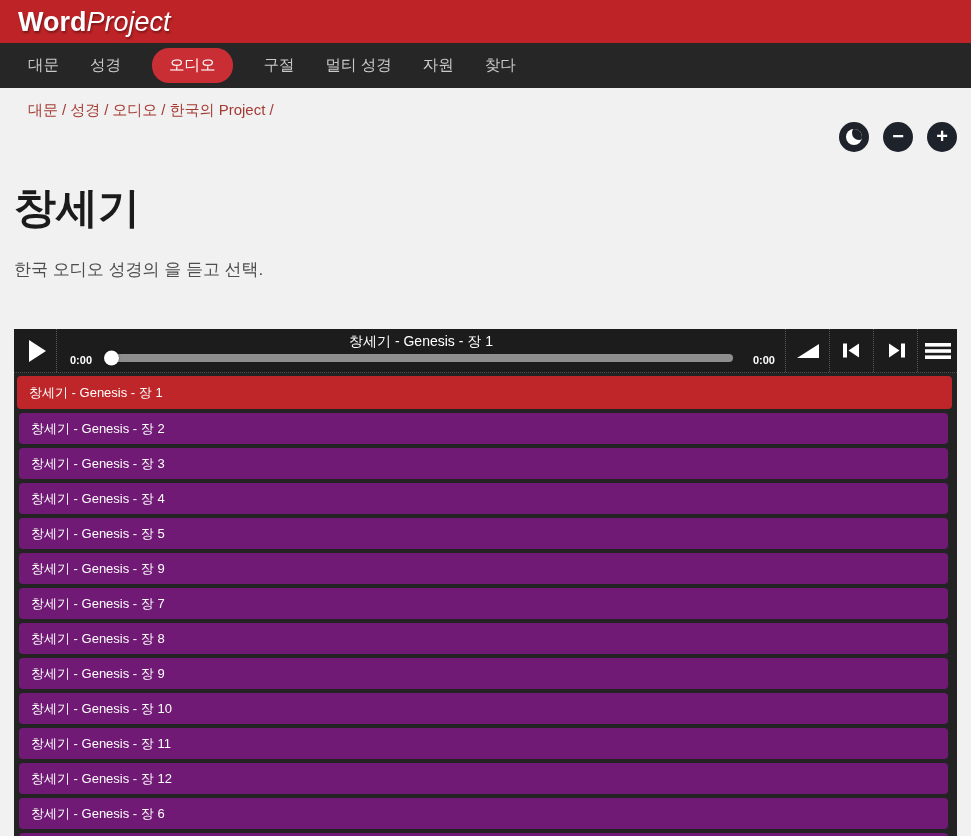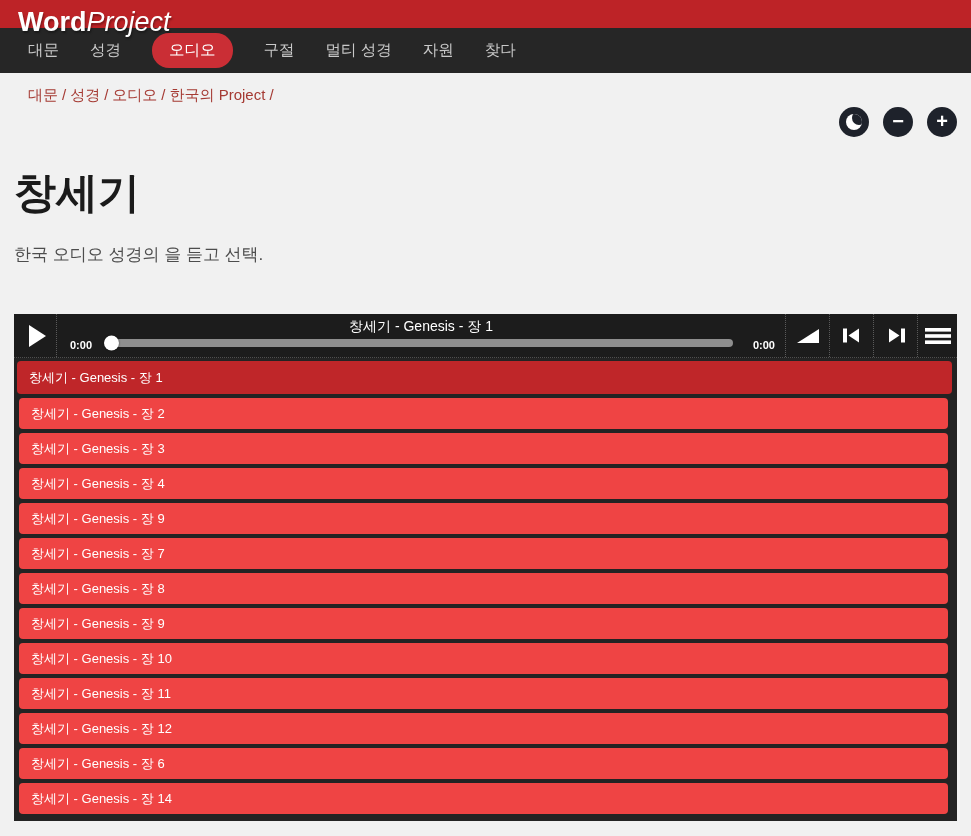--- a/index.html
+++ b/index.html
@@ -5,21 +5,21 @@
   * { box-sizing: border-box; margin: 0; padding: 0; }
   html, body { width: 971px; height: 836px; overflow: hidden; }
   body {
     font-family: "Liberation Sans", "DejaVu Sans", sans-serif;
     background: #f1f1f1;
     color: #1a1a1a;
   }
 
   
   .site-header {
-    height: 28px;
+    height: 43px;
     background: #bd2327;
     padding: 7px 0 0 18px;
   }
   .logo { font-size: 27px; color: #fff; text-shadow: 1px 2px 2px rgba(0,0,0,.35); cursor: pointer; display: inline-block; }
   .logo .bold { font-weight: bold; }
   .logo .ital { font-style: italic; font-weight: normal; }
 
   
   .nav-bar {
     height: 45px;
@@ -163,21 +163,21 @@
   .menu-btn { width: 40px; border-left: 1px dotted #5a5a5a; }
   .pb-btn svg { display: block; }
 
   
   .playlist {
     background: #232323;
     padding: 3px;
   }
   .playlist-item {
     height: 31px;
-    background: #ef4444;
+    background: #701a75;
     border-radius: 4px;
     margin: 0 6px 4px 2px;
     display: flex; align-items: center;
     padding-left: 12px;
     color: #fff;
     font-size: 13px;
     cursor: pointer;
   }
   .playlist-item.active {
     height: 33px;
@@ -260,20 +260,21 @@
           <rect x="0" y="12.4" width="26" height="3.6" fill="#fff"></rect>
         </svg>
     </div>
   </div>
 
   <div class="playlist">
     <div class="playlist-item active">창세기 - Genesis - 장 1</div>
     <div class="playlist-item">창세기 - Genesis - 장 2</div>
     <div class="playlist-item">창세기 - Genesis - 장 3</div>
     <div class="playlist-item">창세기 - Genesis - 장 4</div>
+    <div class="playlist-item">창세기 - Genesis - 장 5</div>
     <div class="playlist-item">창세기 - Genesis - 장 9</div>
     <div class="playlist-item">창세기 - Genesis - 장 7</div>
     <div class="playlist-item">창세기 - Genesis - 장 8</div>
     <div class="playlist-item">창세기 - Genesis - 장 9</div>
     <div class="playlist-item">창세기 - Genesis - 장 10</div>
     <div class="playlist-item">창세기 - Genesis - 장 11</div>
     <div class="playlist-item">창세기 - Genesis - 장 12</div>
     <div class="playlist-item">창세기 - Genesis - 장 6</div>
     <div class="playlist-item">창세기 - Genesis - 장 14</div>
   </div>

